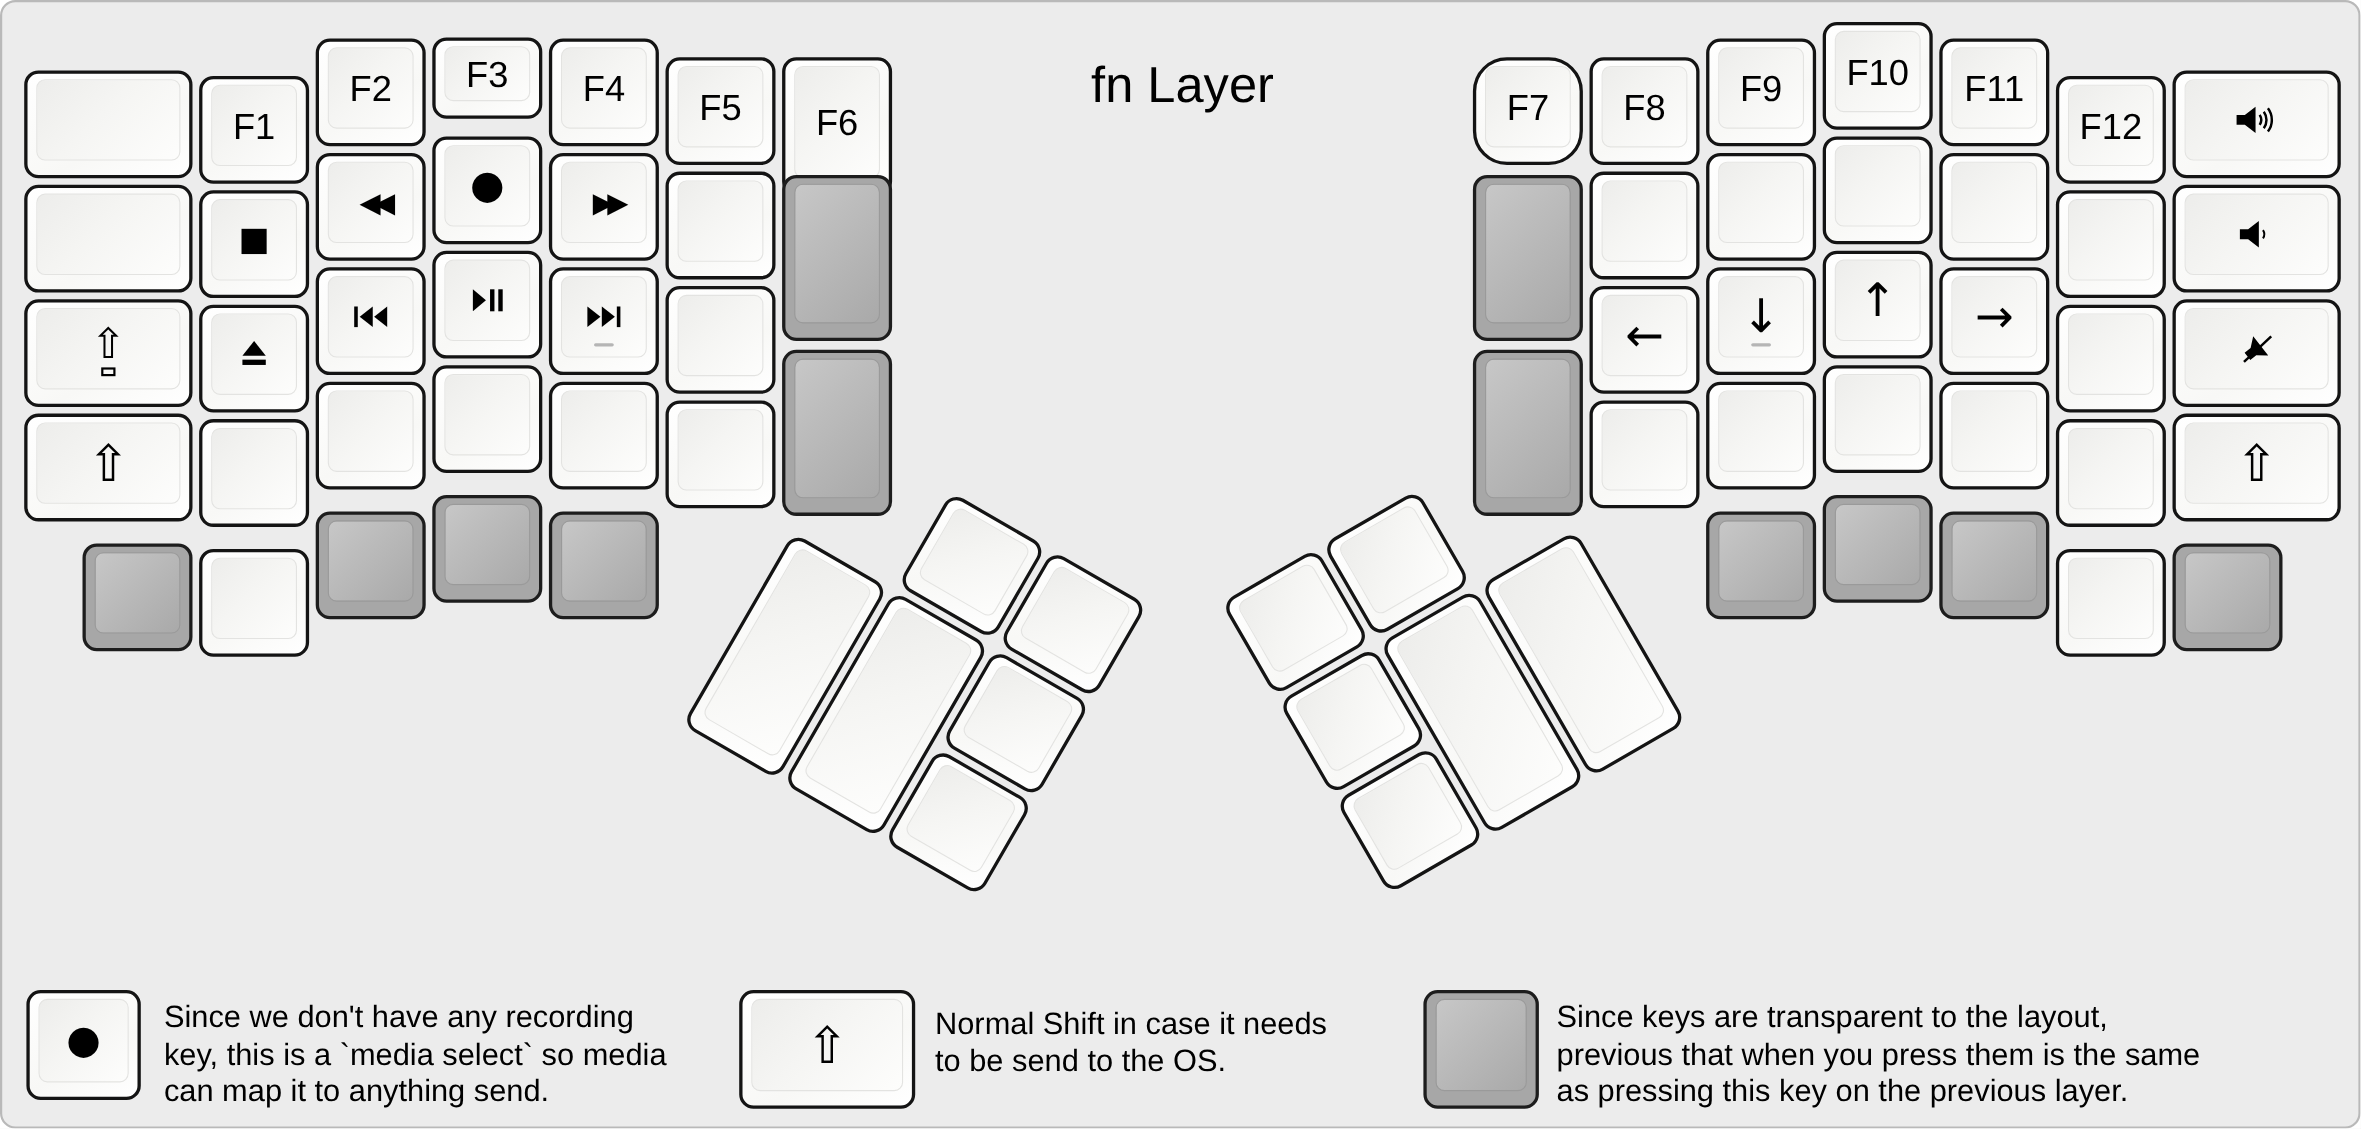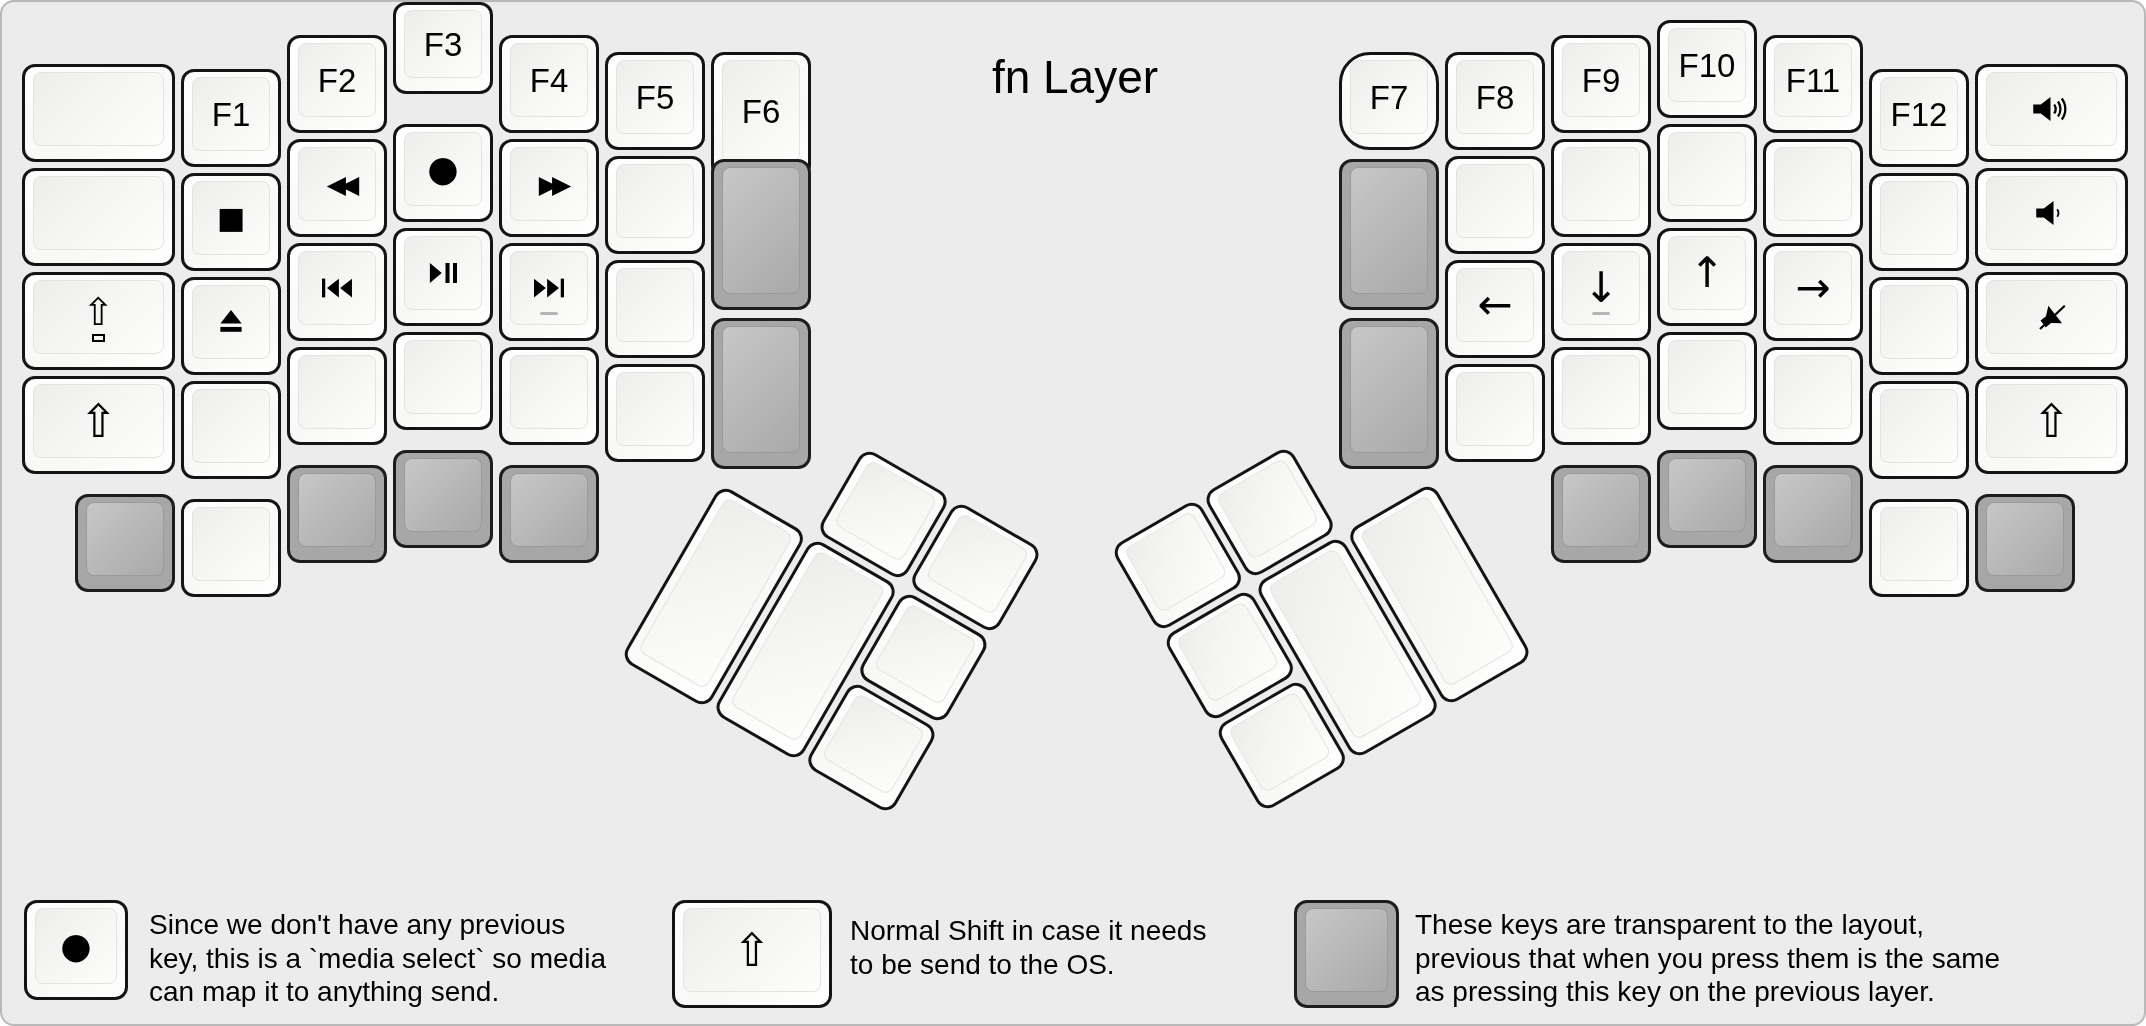--- a/index.html
+++ b/index.html
@@ -150,21 +150,21 @@
             </svg>
           </span>
         </div>
       </div>
       <div class="key" style="left: 285px; top: 345px; width: 100px; height: 98px;">
         <div class="cap"></div>
       </div>
       <div class="key gray" style="left: 285px; top: 463px; width: 100px; height: 98px;">
         <div class="cap"></div>
       </div>
-      <div class="key" style="left: 391px; top: 0; width: 100px; height: 92px;">
+      <div class="key" style="left: 391px; top: 32px; width: 100px; height: 74px;">
         <div class="cap">
           <span class="glyph g-f">F3</span>
         </div>
       </div>
       <div class="key" style="left: 391px; top: 122px; width: 100px; height: 98px;">
         <div class="cap">
           <span class="glyph g-rec">●</span>
         </div>
       </div>
       <div class="key" style="left: 391px; top: 226px; width: 100px; height: 98px;">
@@ -433,26 +433,26 @@
         <div class="cap">
           <span class="glyph g-shift">⇧</span>
         </div>
       </div>
       <div class="key gray" style="left: 1292px; top: 898px; width: 105px; height: 108px;">
         <div class="cap"></div>
       </div>
     </div>
 
   <div class="legend-text" id="legend-text-0" style="left: 147px; top: 906px;">
-    <div>Since we don't have any previous</div>
+    <div>Since we don't have any recording</div>
     <div>key, this is a `media select` so media</div>
     <div>can map it to anything send.</div>
   </div>
   <div class="legend-text" id="legend-text-1" style="left: 848px; top: 912px;">
     <div>Normal Shift in case it needs</div>
     <div>to be send to the OS.</div>
   </div>
   <div class="legend-text" id="legend-text-2" style="left: 1413px; top: 906px;">
-    <div>These keys are transparent to the layout,</div>
+    <div>Since keys are transparent to the layout,</div>
     <div>previous that when you press them is the same</div>
     <div>as pressing this key on the previous layer.</div>
   </div>
 </div>
 
 </body></html>

